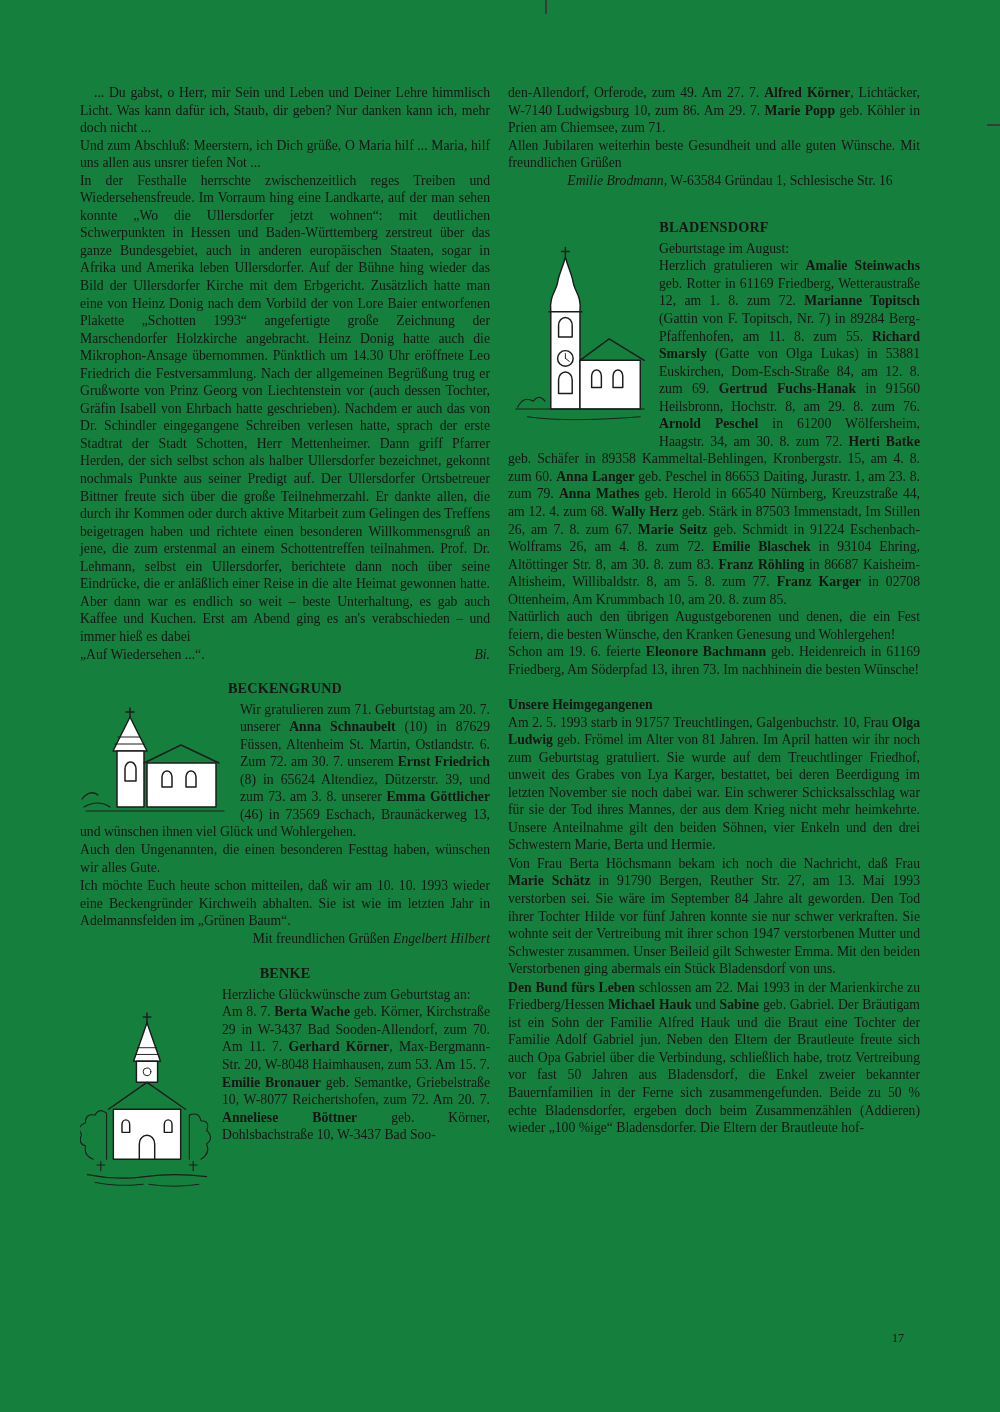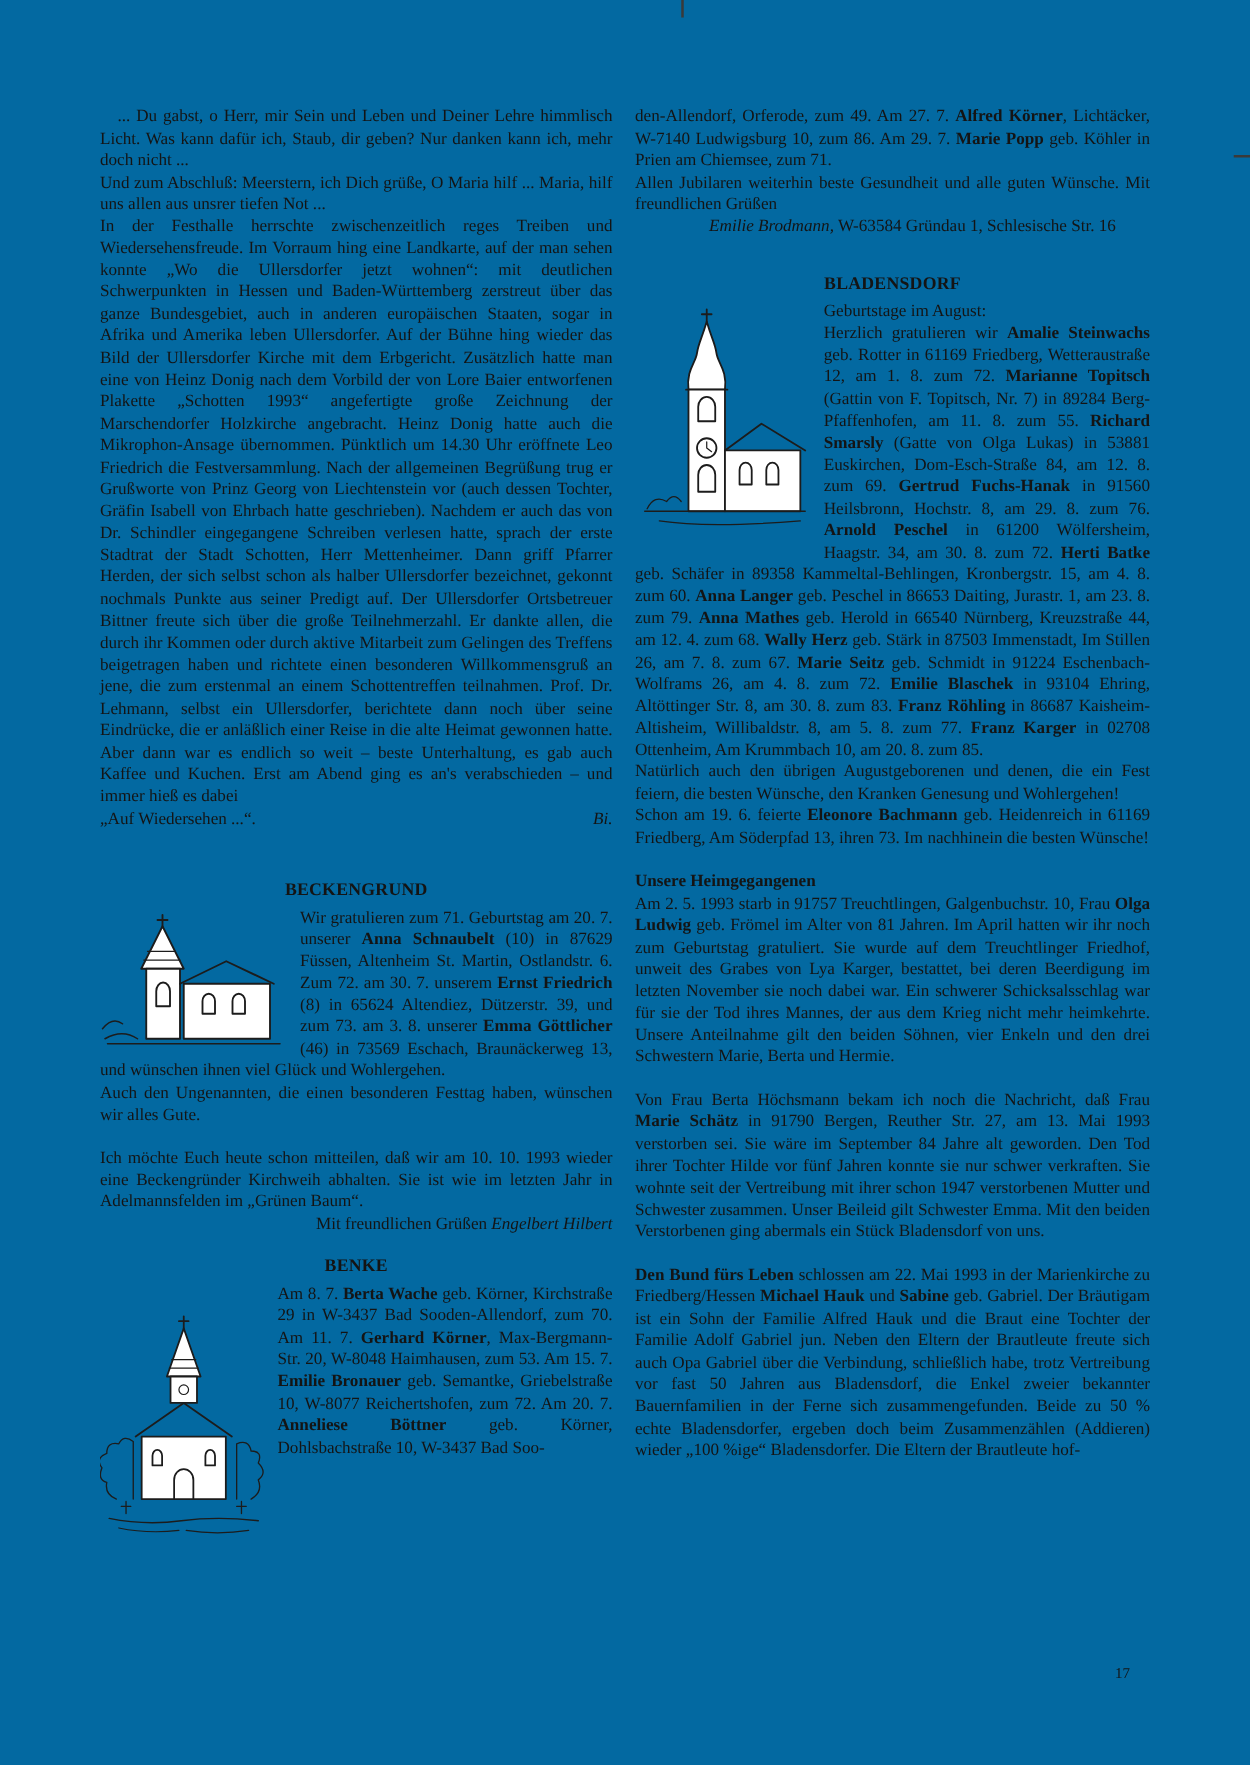--- a/index.html
+++ b/index.html
@@ -1,31 +1,31 @@
 <!DOCTYPE html>
 <html lang="de"><head>
 <meta charset="utf-8">
 <title>Heimatblatt – Seite 17</title>
 <style>
   html,body { margin:0; padding:0; background:#ffffff; }
   .page {
-    position:relative; width:1000px; height:1412px; background:#0369a1;
+    position:relative; width:1000px; height:1412px; background:#15803d;
     font-family:"Liberation Serif", serif; font-size:13.7px; line-height:17.55px;
     color:#141414; overflow:hidden;
   }
   .crop-v { position:absolute; left:545px; top:0; width:2px; height:14px; background:#3a3a3a; }
   .crop-h { position:absolute; right:0; top:124px; width:13px; height:2px; background:#3a3a3a; }
   .columns { position:absolute; left:80px; top:84px; width:840px; display:flex; gap:18px; }
   .col-left  { width:410px; }
   .col-right { width:412px; }
   p { margin:0; text-align:justify; hyphens:none; }
   .ti { text-indent:14px; }
-  .gap { margin-top:17px; }
+  .gap { margin-top:1px; }
   h2 { font-size:14.2px; line-height:17.55px; text-align:center; margin:24px 0 3px; font-weight:bold; letter-spacing:.2px; }
-  .h-beck { margin-top:41px; }
+  .h-beck { margin-top:17px; }
   .h-benke { margin-top:18px; }
   .h-blad { margin-top:30px; }
   h3 { font-size:inherit; line-height:inherit; margin:17.5px 0 0; font-weight:bold; text-align:left; }
   .split { display:flex; justify-content:space-between; }
   .split i, .sig-right i, .indent-line i { font-style:italic; }
   .sig-right { text-align:right; }
   .indent-line { text-indent:32px; text-align:center;font-family:Liberation Serif, serif; }
   .section::after { content:""; display:block; clear:both; }
   .church { float:left; }
   .church-a { width:150px; height:112px; margin:4px 10px 2px 0; }
@@ -90,20 +90,21 @@
             <rect x="33" y="124" width="70" height="52"></rect>
             <path d="M60 176 v-16 a8 9 0 0 1 16 0 v16" fill="none"></path>
             <path d="M42 140 a4 5 0 0 1 8 0 v8 h-8 Z M86 140 a4 5 0 0 1 8 0 v8 h-8 Z"></path>
             <path d="M12 176 q-10 -4 -8 -14 q-8 -2 -4 -12 q-6 -8 4 -12 q0 -10 10 -8 q4 -8 12 -2 l0 48" fill="none" stroke-width="1.1"></path>
             <path d="M124 176 q10 -6 6 -16 q8 -6 0 -14 q4 -10 -6 -10 q-2 -10 -12 -6 l0 46" fill="none" stroke-width="1.1"></path>
             <path d="M20 188 v-10 M16 182 h8 M116 188 v-10 M112 182 h8" fill="none" stroke-width="1.1"></path>
             <path d="M6 192 q30 6 60 2 t64 0" fill="none" stroke-width="1.2"></path>
             <path d="M14 200 q24 5 50 2 M70 202 q26 4 52 0" fill="none" stroke-width="1"></path>
           </g>
         </svg>
+        <p>Herzliche Glückwünsche zum Geburtstag an:</p>
         <p>Am 8. 7. <b>Berta Wache</b> geb. Körner, Kirchstraße 29 in W-3437 Bad Sooden-Allendorf, zum 70. Am 11. 7. <b>Gerhard Körner</b>, Max-Bergmann-Str. 20, W-8048 Haimhausen, zum 53. Am 15. 7. <b>Emilie Bronauer</b> geb. Semantke, Griebelstraße 10, W-8077 Reichertshofen, zum 72. Am 20. 7. <b>Anneliese Böttner</b> geb. Körner, Dohlsbachstraße 10, W-3437 Bad Soo-</p>
       </div>
     </div>
 
     <div class="col-right">
       <p>den-Allendorf, Orferode, zum 49. Am 27. 7. <b>Alfred Körner</b>, Lichtäcker, W-7140 Ludwigsburg 10, zum 86. Am 29. 7. <b>Marie Popp</b> geb. Köhler in Prien am Chiemsee, zum 71.</p>
       <p>Allen Jubilaren weiterhin beste Gesundheit und alle guten Wünsche. Mit freundlichen Grüßen</p>
       <p class="indent-line"><i>Emilie Brodmann,</i> W-63584 Gründau 1, Schlesische Str. 16</p>
 
       <h2 class="h-blad">BLADENSDORF</h2>

